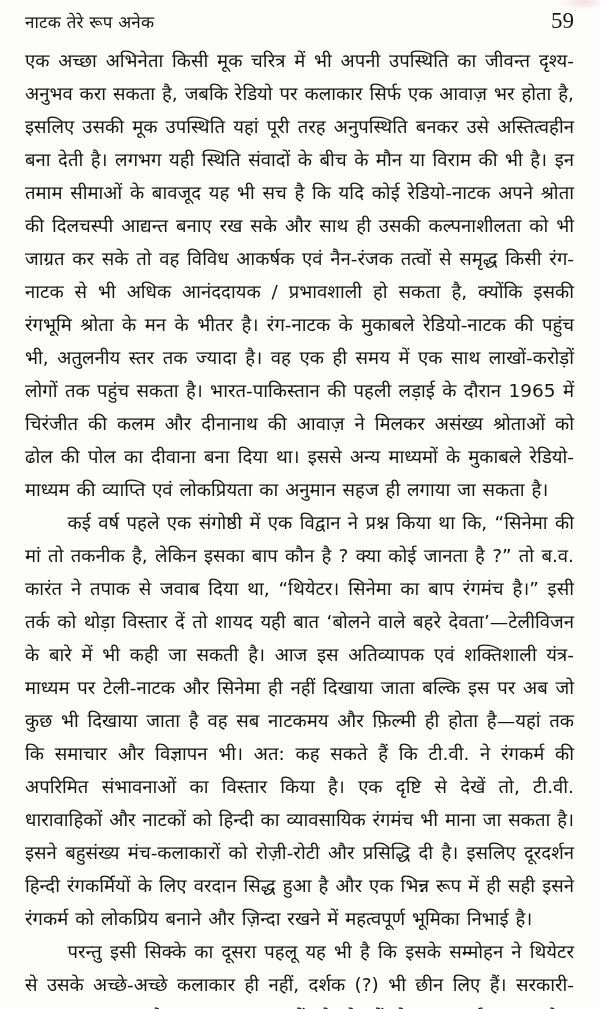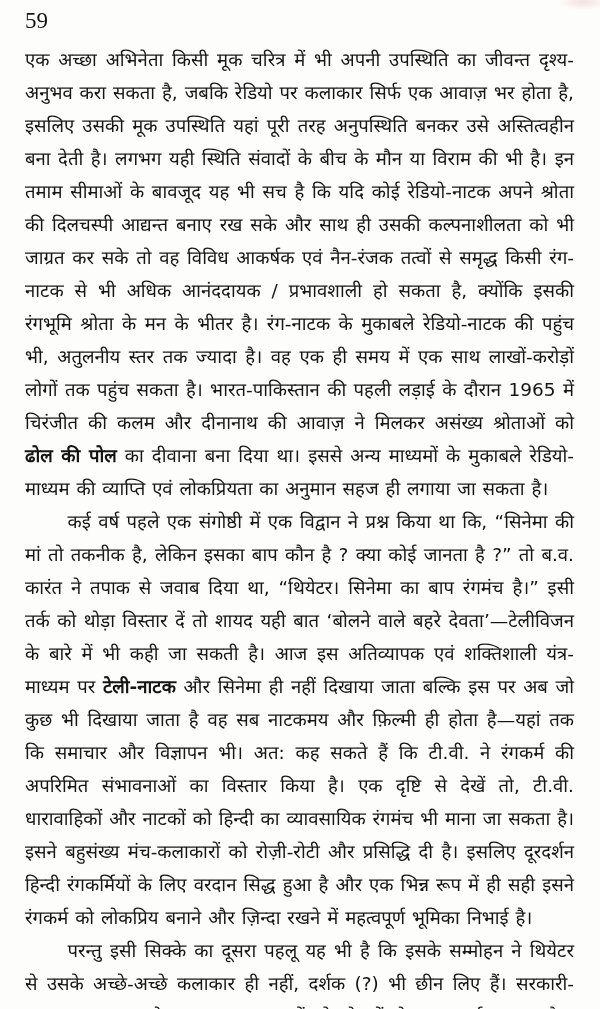--- a/index.html
+++ b/index.html
@@ -39,29 +39,30 @@
     font-size: 23px;
   }
   .body-text p {
     margin: 0;
     font-size: 18.5px;
     line-height: 33px;
     text-align: justify;
     word-spacing: 1px;
   }
   .body-text p.indent { text-indent: 2.3em; }
-  .bold-phrase { font-weight: bold; }
+  .bold-phrase { font-weight: normal; }
 </style>
 </head>
 <body>
 
 <div class="page">
   <div class="scan-smudge"></div>
 
   <div class="header">
+    <span class="running-title">नाटक तेरे रूप अनेक</span>
     <span class="page-number">59</span>
   </div>
 
   <div class="body-text">
     <p><span>एक अच्छा अभिनेता किसी मूक चरित्र में भी अपनी उपस्थिति का जीवन्त दृश्य-अनुभव करा सकता है, जबकि रेडियो पर कलाकार सिर्फ एक आवाज़ भर होता है, इसलिए उसकी मूक उपस्थिति यहां पूरी तरह अनुपस्थिति बनकर उसे अस्तित्वहीन बना देती है। लगभग यही स्थिति संवादों के बीच के मौन या विराम की भी है। इन तमाम सीमाओं के बावजूद यह भी सच है कि यदि कोई रेडियो-नाटक अपने श्रोता की दिलचस्पी आद्यन्त बनाए रख सके और साथ ही उसकी कल्पनाशीलता को भी जाग्रत कर सके तो वह विविध आकर्षक एवं नैन-रंजक तत्वों से समृद्ध किसी रंग-नाटक से भी अधिक आनंददायक / प्रभावशाली हो सकता है, क्योंकि इसकी रंगभूमि श्रोता के मन के भीतर है। रंग-नाटक के मुकाबले रेडियो-नाटक की पहुंच भी, अतुलनीय स्तर तक ज्यादा है। वह एक ही समय में एक साथ लाखों-करोड़ों लोगों तक पहुंच सकता है। भारत-पाकिस्तान की पहली लड़ाई के दौरान 1965 में चिरंजीत की कलम और दीनानाथ की आवाज़ ने मिलकर असंख्य श्रोताओं को </span><span class="bold-phrase">ढोल की पोल</span><span> का दीवाना बना दिया था। इससे अन्य माध्यमों के मुकाबले रेडियो-माध्यम की व्याप्ति एवं लोकप्रियता का अनुमान सहज ही लगाया जा सकता है।</span></p>
 
     <p class="indent"><span>कई वर्ष पहले एक संगोष्ठी में एक विद्वान ने प्रश्न किया था कि, “सिनेमा की मां तो तकनीक है, लेकिन इसका बाप कौन है ? क्या कोई जानता है ?” तो ब.व. कारंत ने तपाक से जवाब दिया था, “थियेटर। सिनेमा का बाप रंगमंच है।” इसी तर्क को थोड़ा विस्तार दें तो शायद यही बात ‘बोलने वाले बहरे देवता’—टेलीविजन के बारे में भी कही जा सकती है। आज इस अतिव्यापक एवं शक्तिशाली यंत्र-माध्यम पर </span><span class="bold-phrase">टेली-नाटक</span><span> और सिनेमा ही नहीं दिखाया जाता बल्कि इस पर अब जो कुछ भी दिखाया जाता है वह सब नाटकमय और फ़िल्मी ही होता है—यहां तक कि समाचार और विज्ञापन भी। अत: कह सकते हैं कि टी.वी. ने रंगकर्म की अपरिमित संभावनाओं का विस्तार किया है। एक दृष्टि से देखें तो, टी.वी. धारावाहिकों और नाटकों को हिन्दी का व्यावसायिक रंगमंच भी माना जा सकता है। इसने बहुसंख्य मंच-कलाकारों को रोज़ी-रोटी और प्रसिद्धि दी है। इसलिए दूरदर्शन हिन्दी रंगकर्मियों के लिए वरदान सिद्ध हुआ है और एक भिन्न रूप में ही सही इसने रंगकर्म को लोकप्रिय बनाने और ज़िन्दा रखने में महत्वपूर्ण भूमिका निभाई है।</span></p>
 
     <p class="indent"><span>परन्तु इसी सिक्के का दूसरा पहलू यह भी है कि इसके सम्मोहन ने थियेटर से उसके अच्छे-अच्छे कलाकार ही नहीं, दर्शक (?) भी छीन लिए हैं। सरकारी-सहायता प्राप्त या दो-एक छुटपुट अपवादों को छोड़ दें तो इस दूरदर्शन नामक दैत्य के कारण ही आज गंभीर हिन्दी रंगकर्म करने और देखने वाला कोई नहीं है। प्रेक्षागृह वीरान पड़े हैं। साठ और सत्तर के दशक में हिंदी रंगकर्म ने जो मुट्ठी भर</span></p>
   </div>

